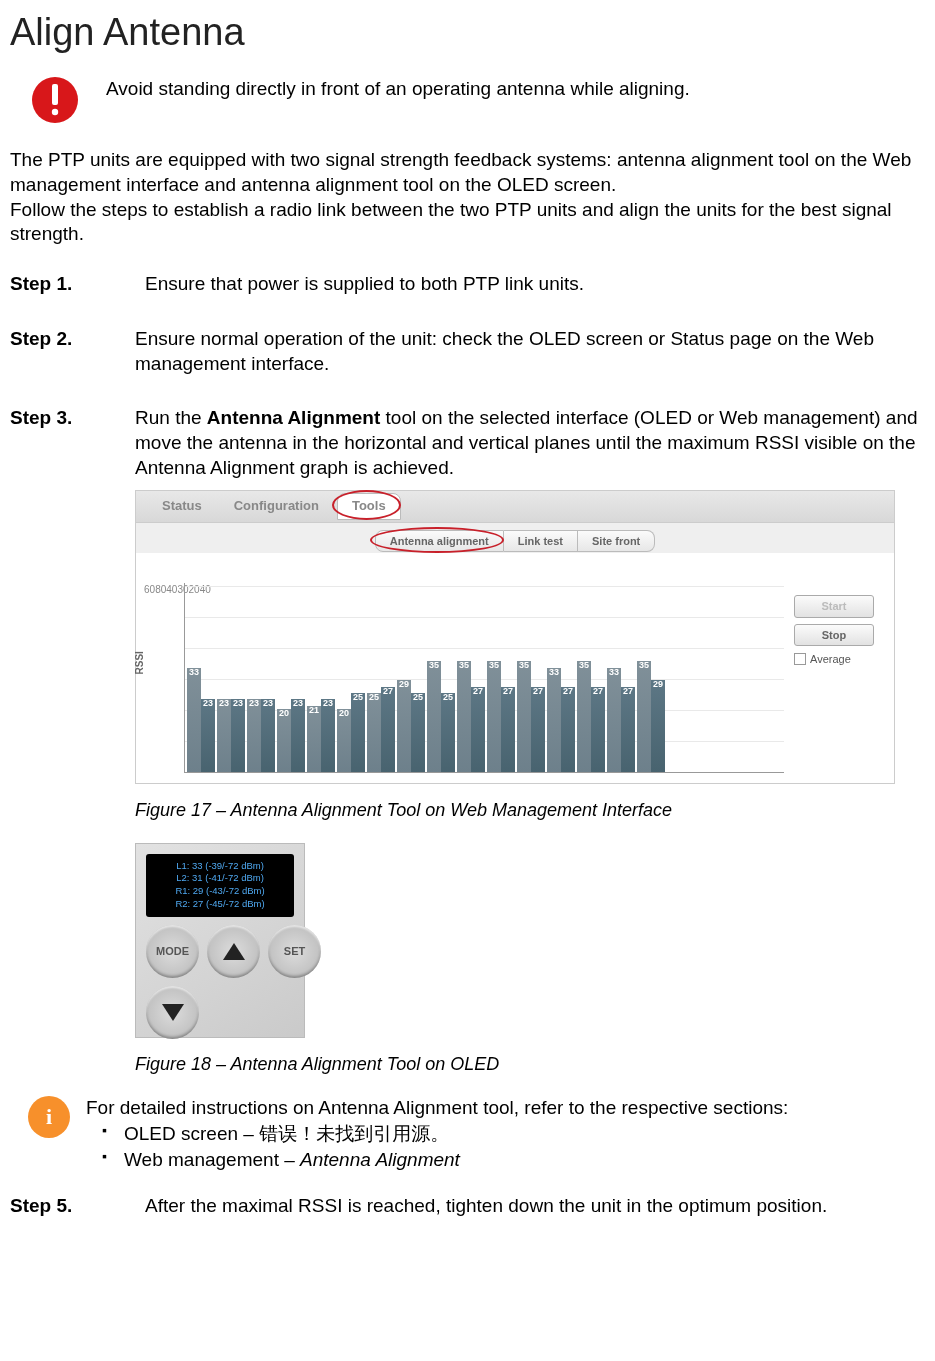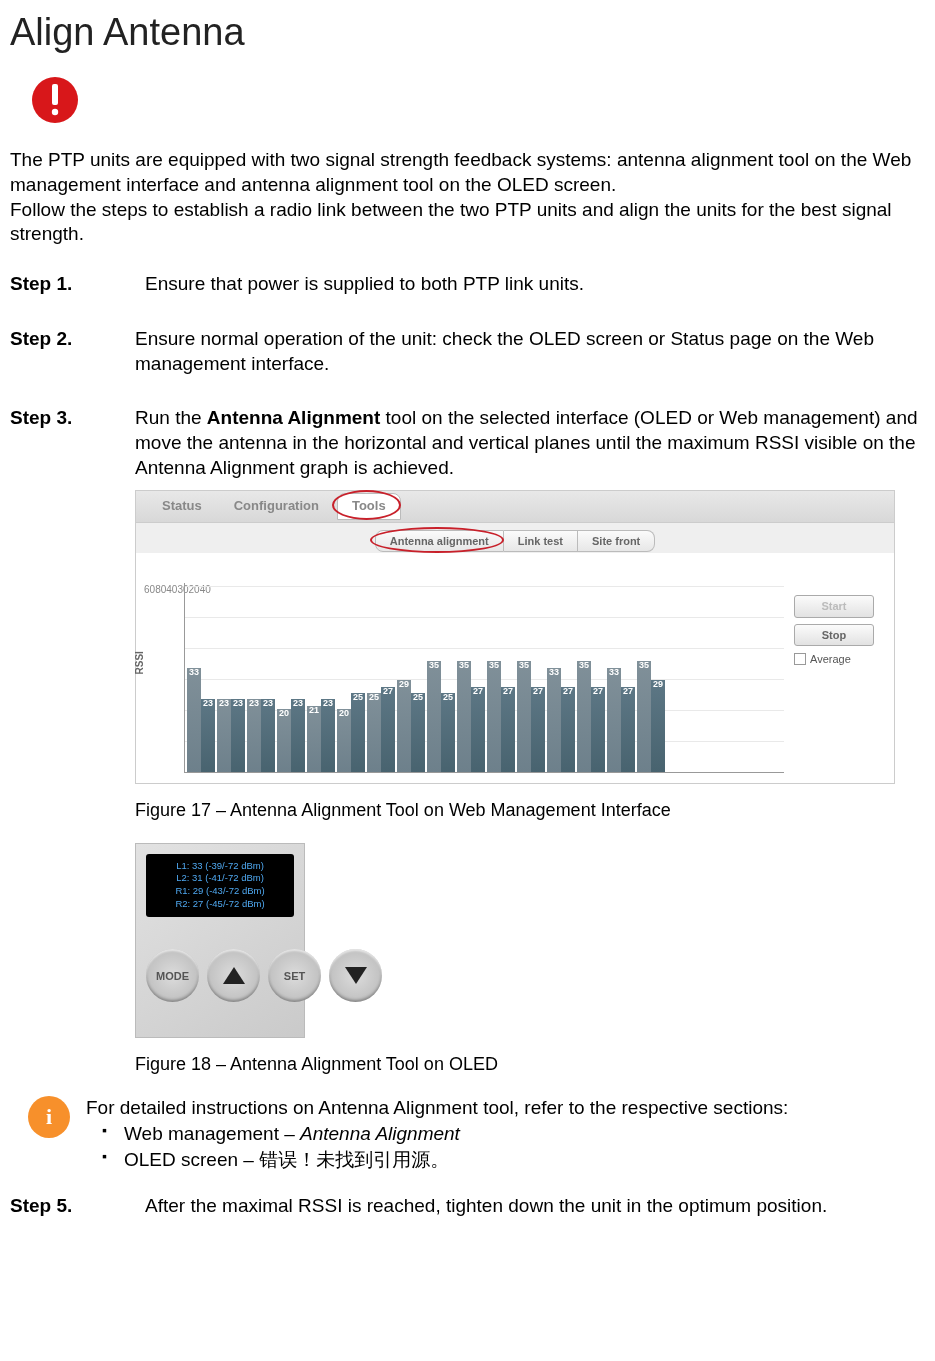--- a/index.html
+++ b/index.html
@@ -48,20 +48,21 @@
       width: 125px;
       flex-shrink: 0;
     }
     .step-text { flex: 1; }
     .step-text b { font-weight: bold; }
     .figure-area {
       margin-left: 125px;
       margin-bottom: 15px;
     }
     .figcap {
+      font-style: italic;
       font-size: 18px;
       margin-top: 5px;
       margin-bottom: 20px;
       margin-left: 125px;
     }
     
     .webui {
       width: 760px;
       border: 1px solid #ccc;
       background: linear-gradient(#f7f7f7, #efefef);
@@ -238,21 +239,21 @@
       border-radius: 3px;
       padding: 6px 16px;
       color: #4fa8f0;
       font-size: 9.5px;
       font-family: Arial, sans-serif;
       text-align: center;
       line-height: 1.35;
     }
     .oled-btns {
       display: grid;
-      grid-template-columns: 1fr 1fr 1fr 1fr;
+      grid-template-columns: 1fr 1fr 1fr;
       gap: 8px;
       flex: 1;
     }
     .obtn {
       background: radial-gradient(circle, #dcdcdc, #b5b5b5);
       border-radius: 50%;
       width: 53px; height: 53px;
       display: flex;
       align-items: center;
       justify-content: center;
@@ -316,20 +317,21 @@
 
 <h1>Align Antenna</h1>
 
 <div class="warn-row">
   <div class="warn-icon">
     <svg viewBox="0 0 8 32">
         <rect x="1" y="0" width="6" height="21" rx="2" fill="#fff"></rect>
         <circle cx="4" cy="28" r="3.2" fill="#fff"></circle>
       </svg>
   </div>
+  <div class="warn-text">Avoid standing directly in front of an operating antenna while aligning.</div>
 </div>
 
 <div class="para">
   <span>The PTP units are equipped with two signal strength feedback systems: antenna alignment tool on the Web management interface and antenna alignment tool on the OLED screen.</span><br>
   <span>Follow the steps to establish a radio link between the two PTP units and align the units for the best signal strength.</span>
 </div>
 
 <div class="step-row">
   <div class="step-label">Step 1.</div>
   <div class="step-text" style="padding-left:10px;">Ensure that power is supplied to both PTP link units.</div>
@@ -533,22 +535,22 @@
     </div>
   </div>
 </div>
 <div class="figcap">Figure 18 – Antenna Alignment Tool on OLED</div>
 
 <div class="info-row">
   <div class="info-icon">i</div>
   <div class="info-body">
     <div>For detailed instructions on Antenna Alignment tool, refer to the respective sections:</div>
     <ul class="bul">
+      <li>OLED screen – 错误！未找到引用源。</li>
       <li><span>Web management – </span><i>Antenna Alignment</i></li>
-      <li>OLED screen – 错误！未找到引用源。</li>
     </ul>
   </div>
 </div>
 
 <div class="step-row" style="margin-bottom:0;">
   <div class="step-label">Step 5.</div>
   <div class="step-text" style="padding-left:10px;">After the maximal RSSI is reached, tighten down the unit in the optimum position.</div>
 </div>
 
 </body></html>

